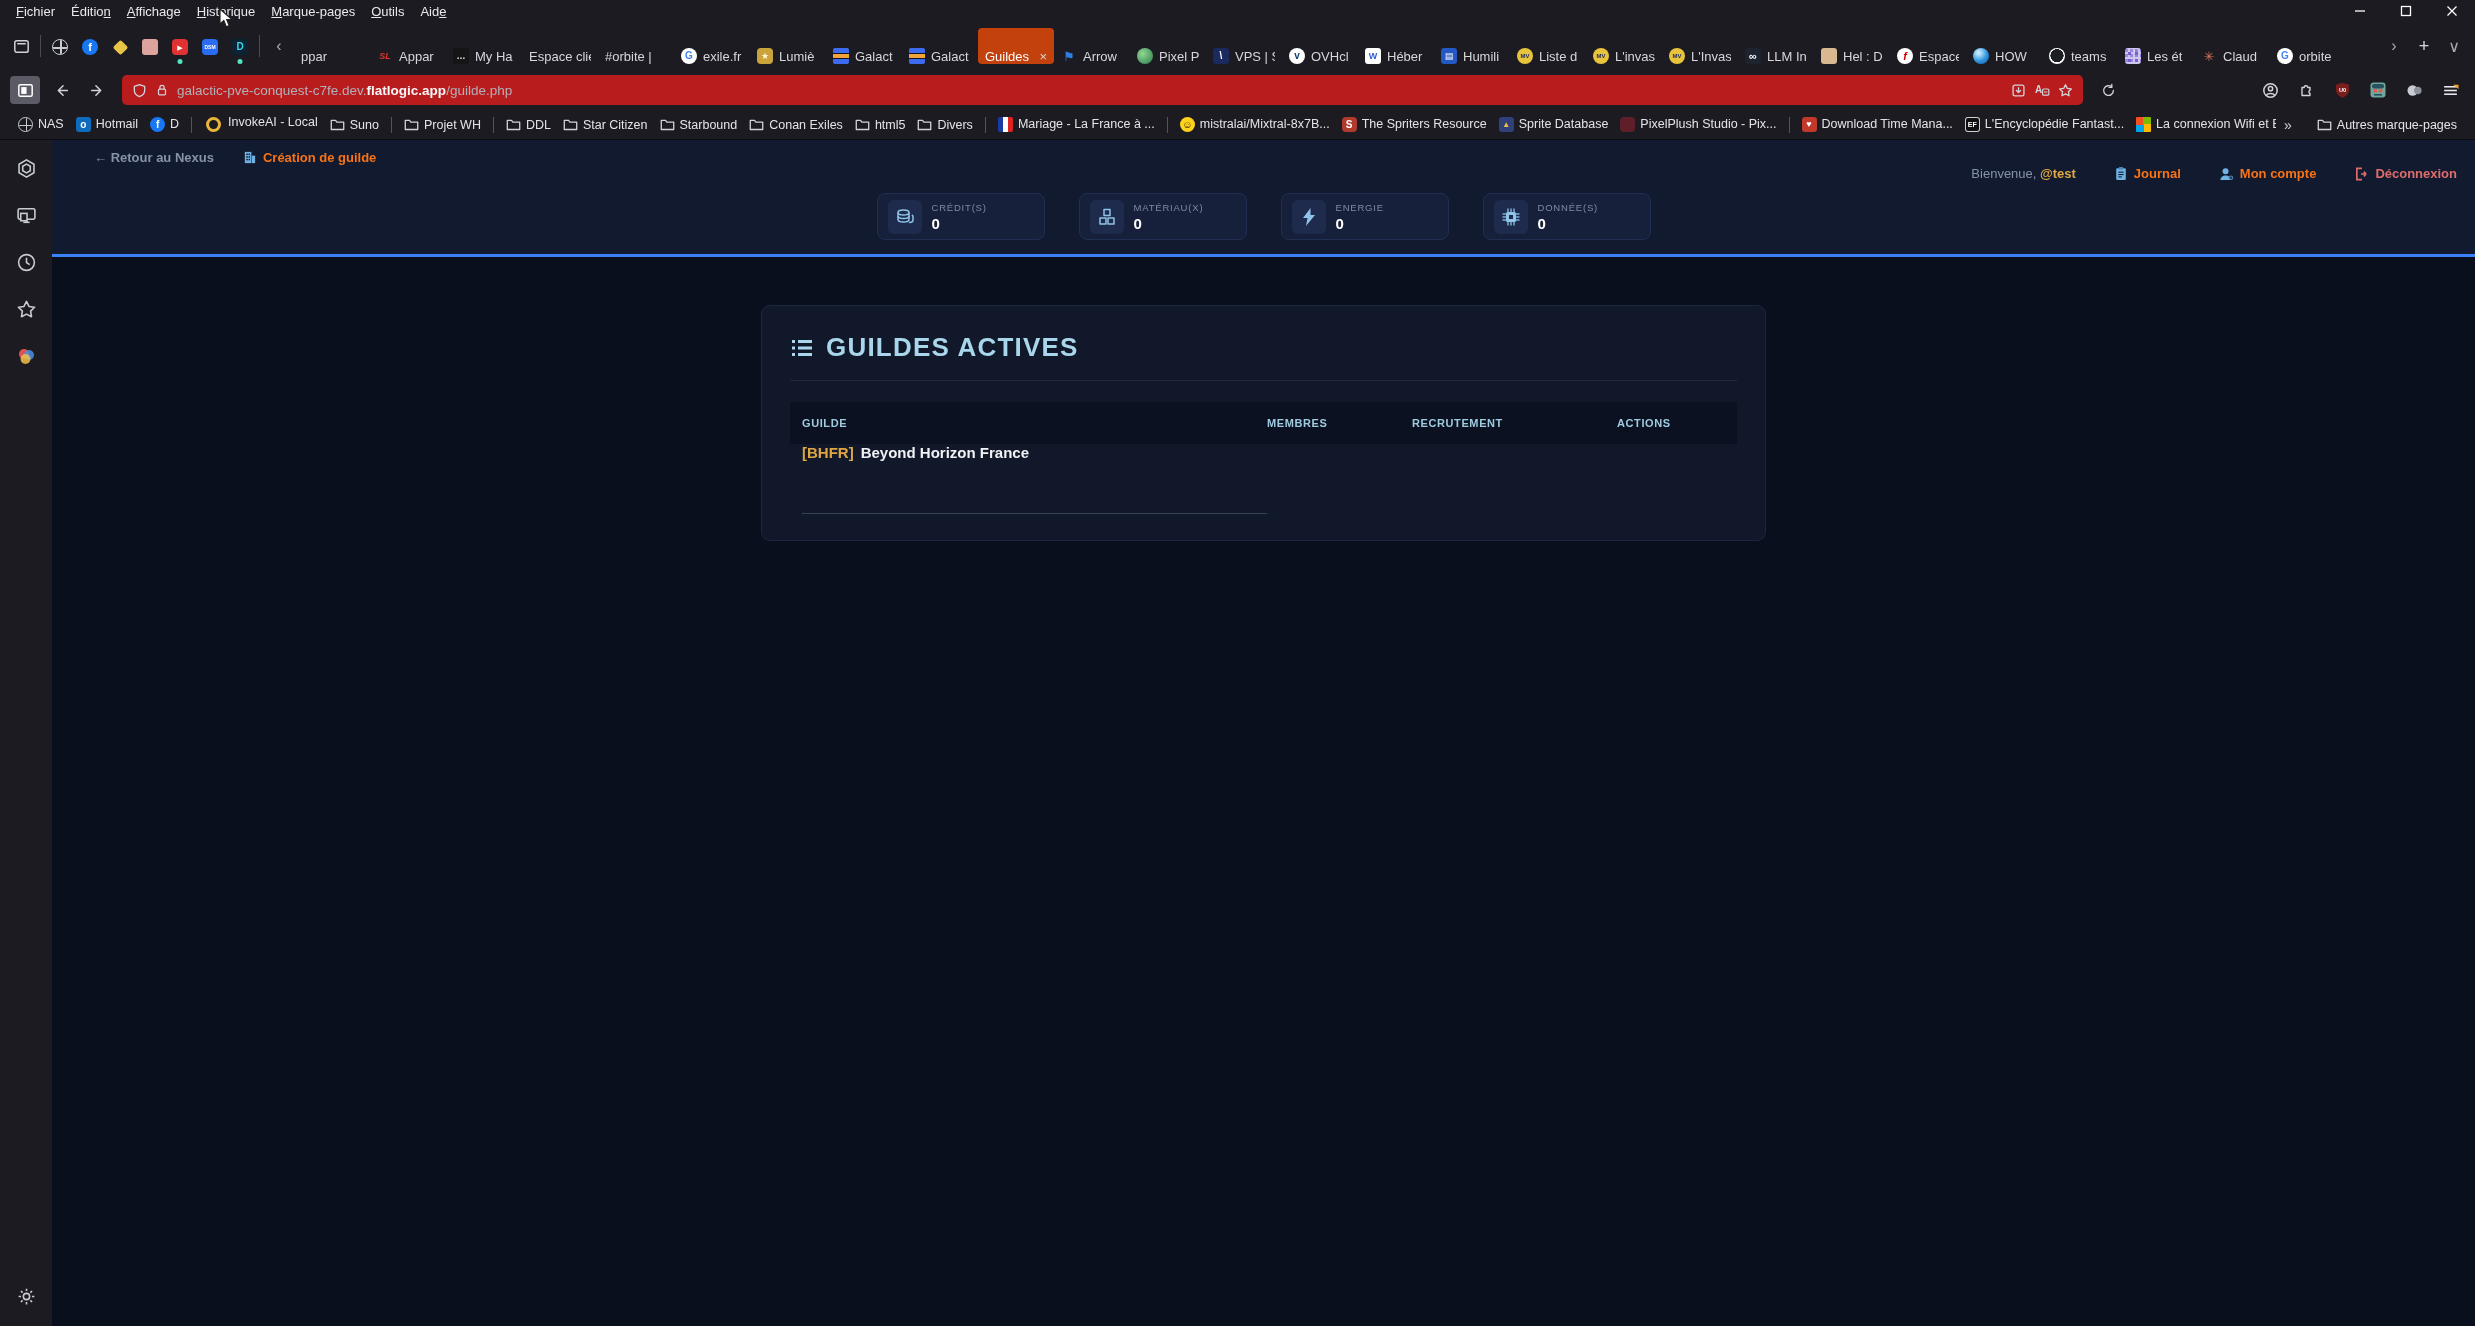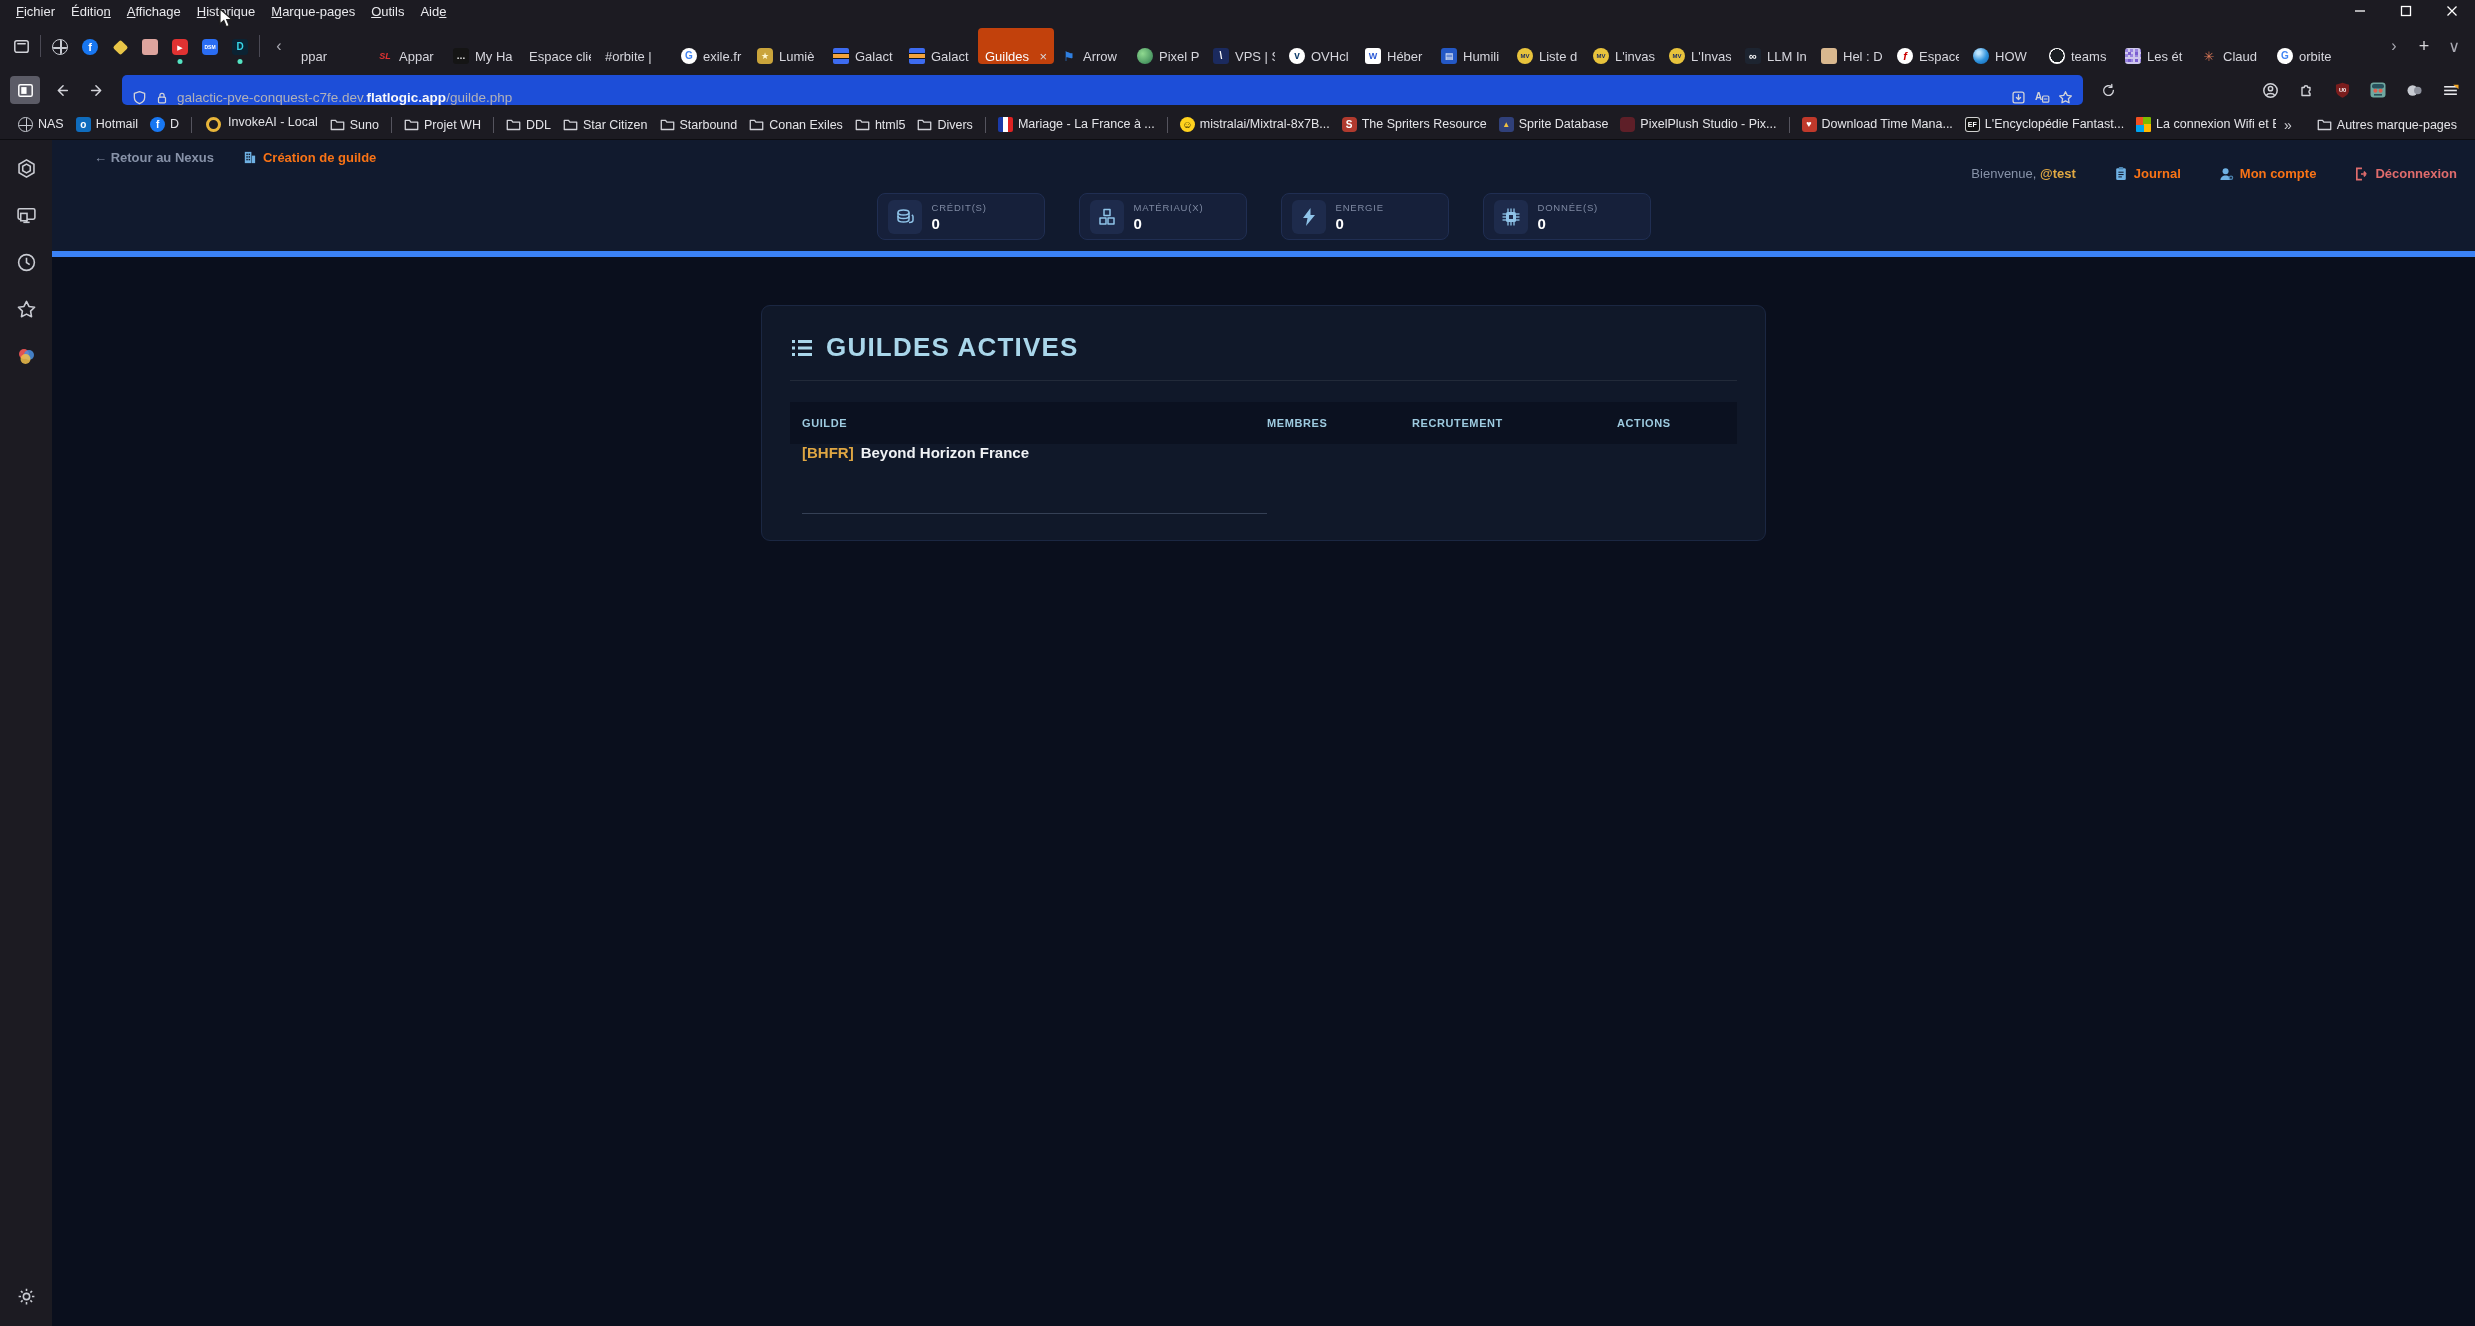--- a/index.html
+++ b/index.html
@@ -35,41 +35,41 @@
 .s-flag-fr{background:linear-gradient(90deg,#1a3aa8 0 33%,#fff 33% 66%,#d22 66%)!important;border-radius:2px}
 .s-msgrid{background:conic-gradient(#7fba00 0 25%,#ffb900 0 50%,#00a4ef 0 75%,#f25022 0)!important;border-radius:1px}
 .s-stripes{background:linear-gradient(180deg,#3d6bf0 0 30%,#10141f 30% 37%,#f2a33c 37% 63%,#10141f 63% 70%,#3d6bf0 70%)!important;border-radius:2px}
 .s-github{background:radial-gradient(circle at 50% 48%,#1b1f23 56%,#fff 58%)!important;border-radius:50%}
 .s-ring{width:12px;height:12px;border:3px solid #e8b53a;border-radius:50%;background:transparent!important;margin:2px}
 .s-dots{background-color:#cfc8ee;background-image:radial-gradient(#7b5fd0 1.5px,transparent 1.6px),radial-gradient(#9a86e0 1.5px,transparent 1.6px);background-size:7px 7px,5px 5px;background-position:1px 2px,4px 0}
 
 .navbar{height:40px;background:#1c1b22;display:flex;align-items:center;padding:0 10px;gap:6px}
 .nav-btn{width:30px;height:28px;border-radius:4px;display:flex;align-items:center;justify-content:center;flex:none}
 .nav-btn.hl{background:#5b5b66}
-.urlbar{flex:1;height:30px;background:#1d4ed8;border-radius:5px;display:flex;align-items:flex-end;padding:0 10px;gap:8px;margin:16px 4px}
+.urlbar{flex:1;height:30px;background:#b91c1c;border-radius:5px;display:flex;align-items:center;padding:0 10px;gap:8px;margin:16px 4px}
 .url-text{font-size:13.5px;color:#b1b1b9;white-space:nowrap}
 .url-text b{color:#f7f7fa;font-weight:bold}
 .url-spacer{flex:1}
 .right-gap{width:120px;flex:none}
 
 .bookmarksbar{height:30px;background:#1c1b22;display:flex;align-items:center;padding:0 12px;border-bottom:1px solid #0d0d11}
 .bm-scroll{display:flex;align-items:center;flex:1;overflow:hidden}
 .bm-item{display:flex;gap:5px;padding:3px 6px;border-radius:3px;color:#e4e4e8;font-size:12.5px;white-space:nowrap;flex:none}
 .bm-item .fav{width:15px;height:15px;font-size:8px}
 .bm-sep{width:1px;height:16px;background:#55545e;margin:0 6px;flex:none}
 .bm-right{display:flex;align-items:center;gap:20px;flex:none;margin-left:8px}
 .bm-overflow{color:#cfcfd4;font-size:14px;letter-spacing:-1px}
 
 .content{display:flex;height:1186px}
 .vsidebar{width:52px;background:#1c1b22;display:flex;flex-direction:column;align-items:center;padding:12px 0 14px;gap:15px;flex:none}
 .sb-btn{width:32px;height:32px;display:flex;align-items:center;justify-content:center;border-radius:4px;color:#c9cbd2}
 .sb-bottom{margin-top:auto}
 .page{flex:1;background:#0a0f1d;display:flex;flex-direction:column;overflow:hidden}
 
-.app-header{height:117px;background:#111a2e;position:relative;border-bottom:6px solid #3b82f6;flex:none}
+.app-header{height:117px;background:#111a2e;position:relative;border-bottom:3px solid #3b82f6;flex:none}
 .app-nav{position:absolute;left:42px;top:10px;display:flex;gap:28px;align-items:center;font-size:13px;font-weight:bold}
 .link-muted{color:#8792a8}
 .link-blue{color:#f97316;display:flex;align-items:center;gap:6px}
 .user-links{position:absolute;right:18px;top:26px;display:flex;gap:38px;align-items:center;font-size:13px;font-weight:bold}
 .welcome{color:#8792a8;font-weight:normal}
 .username{color:#e0a843;font-weight:bold}
 .link-red{color:#e06c6c;display:flex;align-items:center;gap:6px}
 .resources{position:absolute;top:53px;left:0;right:0;display:flex;justify-content:center;gap:34px}
 .res-card{width:168px;height:47px;background:#16203a;border:1px solid #202e52;border-radius:8px;display:flex;align-items:center;gap:10px;padding:0 10px}
 .res-icon{width:34px;height:34px;background:#1e2b4c;border-radius:6px;display:flex;align-items:center;justify-content:center;color:#8fc3e8;flex:none}

